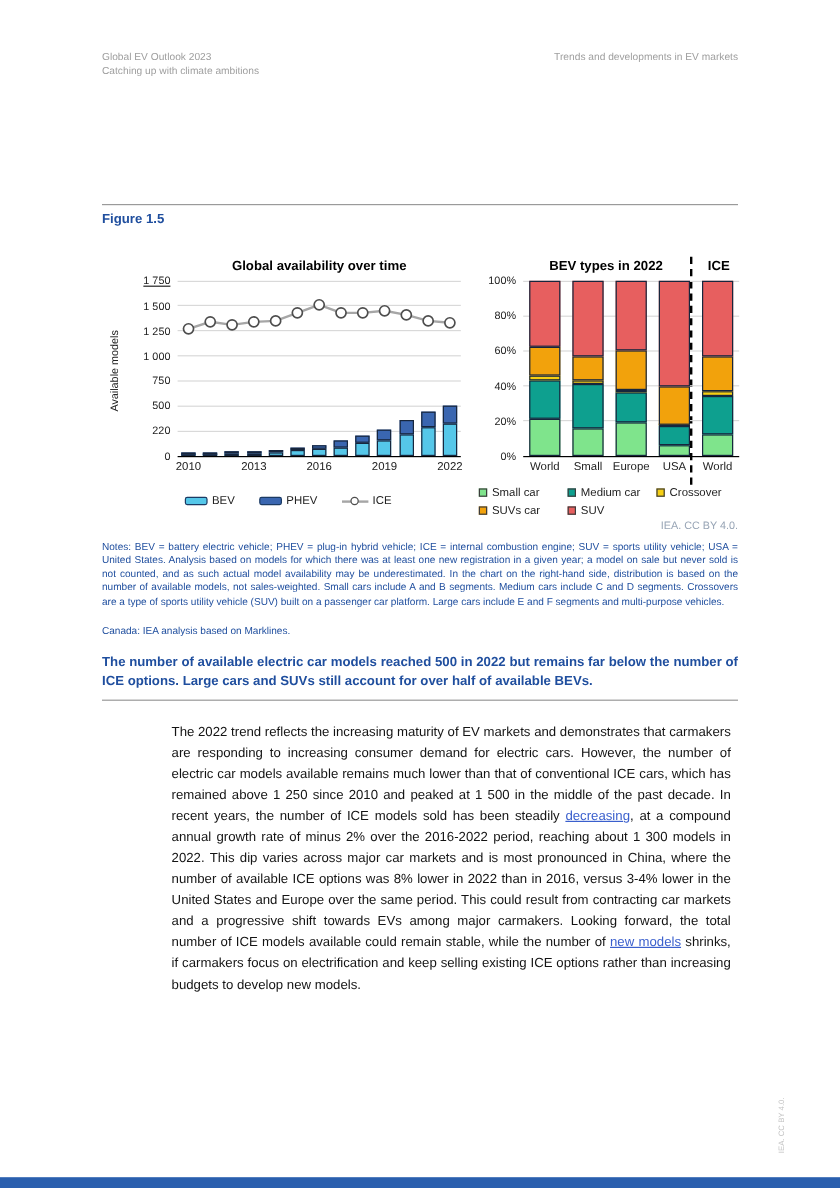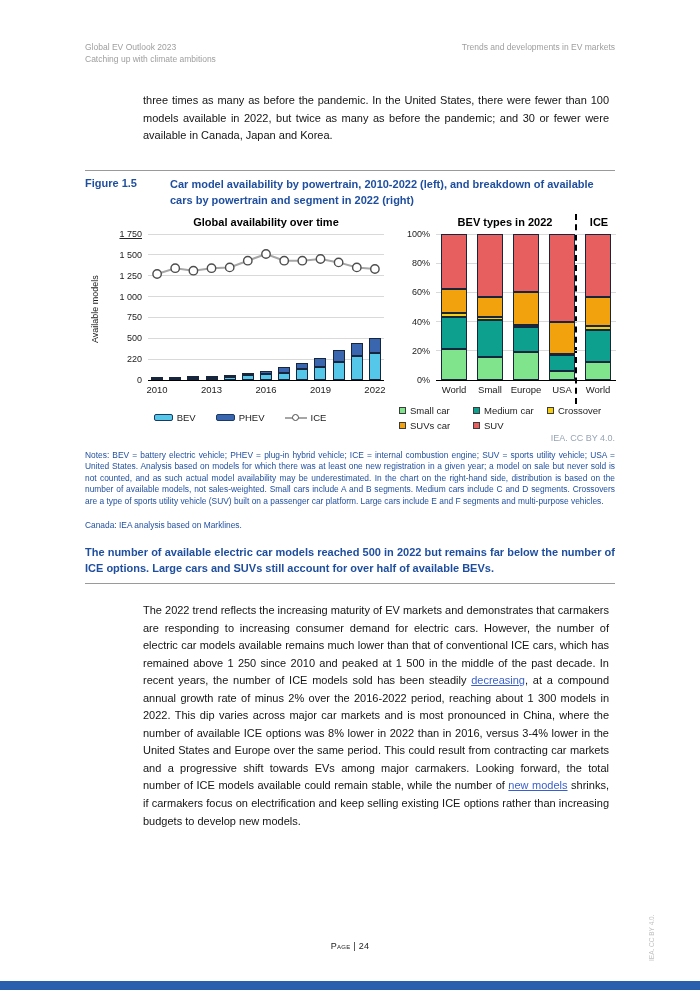--- a/index.html
+++ b/index.html
@@ -37,25 +37,23 @@
 <body>
 
 <div class="page">
 
   <div class="abs hdr" style="left:85px;top:41px;">
     <div>Global EV Outlook 2023</div>
     <div>Catching up with climate ambitions</div>
   </div>
   <div class="abs hdr" style="right:85px;top:41px;text-align:right;">Trends and developments in EV markets</div>
 
-  <div class="abs para" style="left:143px;top:92px;width:466px;">three times as many as before the pandemic. In the United States, there were fewer than 100 models available in 2022, but twice as many as before the pandemic; and 30 or fewer were available in Canada, Japan and Korea.</div>
 
   <div class="abs rule" style="left:85px;top:170px;width:530px;"></div>
   <div class="abs figlabel blue" style="left:85px;top:177px;">Figure 1.5</div>
-  <div class="abs figtitle blue" style="left:170px;top:177px;width:442px;">Car model availability by powertrain, 2010-2022 (left), and breakdown of available cars by powertrain and segment in 2022 (right)</div>
 
   <div class="chart" id="chart-left" style="left:88px;top:214px;width:304px;height:196px;">
     <div class="ctitle" style="left:52px;right:0;top:2px;">Global availability over time</div>
     <div class="ylab" style="left:2px;top:30px;height:130px;text-align:center;">Available models</div>
     <div class="plot" id="plot-left" style="left:60px;top:20px;width:236px;height:146px;">
         <div class="grid" style="top: 124.643px;"></div>
         <div class="grid" style="top: 103.786px;"></div>
         <div class="grid" style="top: 82.9286px;"></div>
         <div class="grid" style="top: 62.0714px;"></div>
         <div class="grid" style="top: 41.2143px;"></div>
@@ -209,17 +207,16 @@
 
   <div class="abs credit" style="right:85px;top:433px;text-align:right;">IEA. CC BY 4.0.</div>
   <div class="abs notes blue" style="left:85px;top:450px;width:530px;">Notes: BEV = battery electric vehicle; PHEV = plug-in hybrid vehicle; ICE = internal combustion engine; SUV = sports utility vehicle; USA = United States. Analysis based on models for which there was at least one new registration in a given year; a model on sale but never sold is not counted, and as such actual model availability may be underestimated. In the chart on the right-hand side, distribution is based on the number of available models, not sales-weighted. Small cars include A and B segments. Medium cars include C and D segments. Crossovers are a type of sports utility vehicle (SUV) built on a passenger car platform. Large cars include E and F segments and multi-purpose vehicles.</div>
   <div class="abs notes blue" style="left:85px;top:520px;width:530px;">Canada: IEA analysis based on Marklines.</div>
 
   <div class="abs callout blue" style="left:85px;top:545px;width:530px;">The number of available electric car models reached 500 in 2022 but remains far below the number of ICE options. Large cars and SUVs still account for over half of available BEVs.</div>
   <div class="abs rule" style="left:85px;top:583px;width:530px;"></div>
 
   <div class="abs para" id="body-paragraph" style="left:143px;top:602px;width:466px;"><span>The 2022 trend reflects the increasing maturity of EV markets and demonstrates that carmakers are responding to increasing consumer demand for electric cars. However, the number of electric car models available remains much lower than that of conventional ICE cars, which has remained above 1 250 since 2010 and peaked at 1 500 in the middle of the past decade. In recent years, the number of ICE models sold has been steadily </span><a href="#" class="bodylink" style="color: rgb(58, 95, 205);">decreasing</a><span>, at a compound annual growth rate of minus 2% over the 2016-2022 period, reaching about 1 300 models in 2022. This dip varies across major car markets and is most pronounced in China, where the number of available ICE options was 8% lower in 2022 than in 2016, versus 3-4% lower in the United States and Europe over the same period. This could result from contracting car markets and a progressive shift towards EVs among major carmakers. Looking forward, the total number of ICE models available could remain stable, while the number of </span><a href="#" class="bodylink" style="color: rgb(58, 95, 205);">new models</a><span> shrinks, if carmakers focus on electrification and keep selling existing ICE options rather than increasing budgets to develop new models.</span></div>
 
-  <div class="abs footer" style="left:85px;top:941px;width:530px;">Page | 24</div>
   <div class="abs sidecredit" style="right:45px;top:883px;height:78px;">IEA. CC BY 4.0.</div>
   <div class="bottombar" id="bottom-bar" style="background: rgb(42, 95, 174);"></div>
 
 </div>
 
 </body></html>

